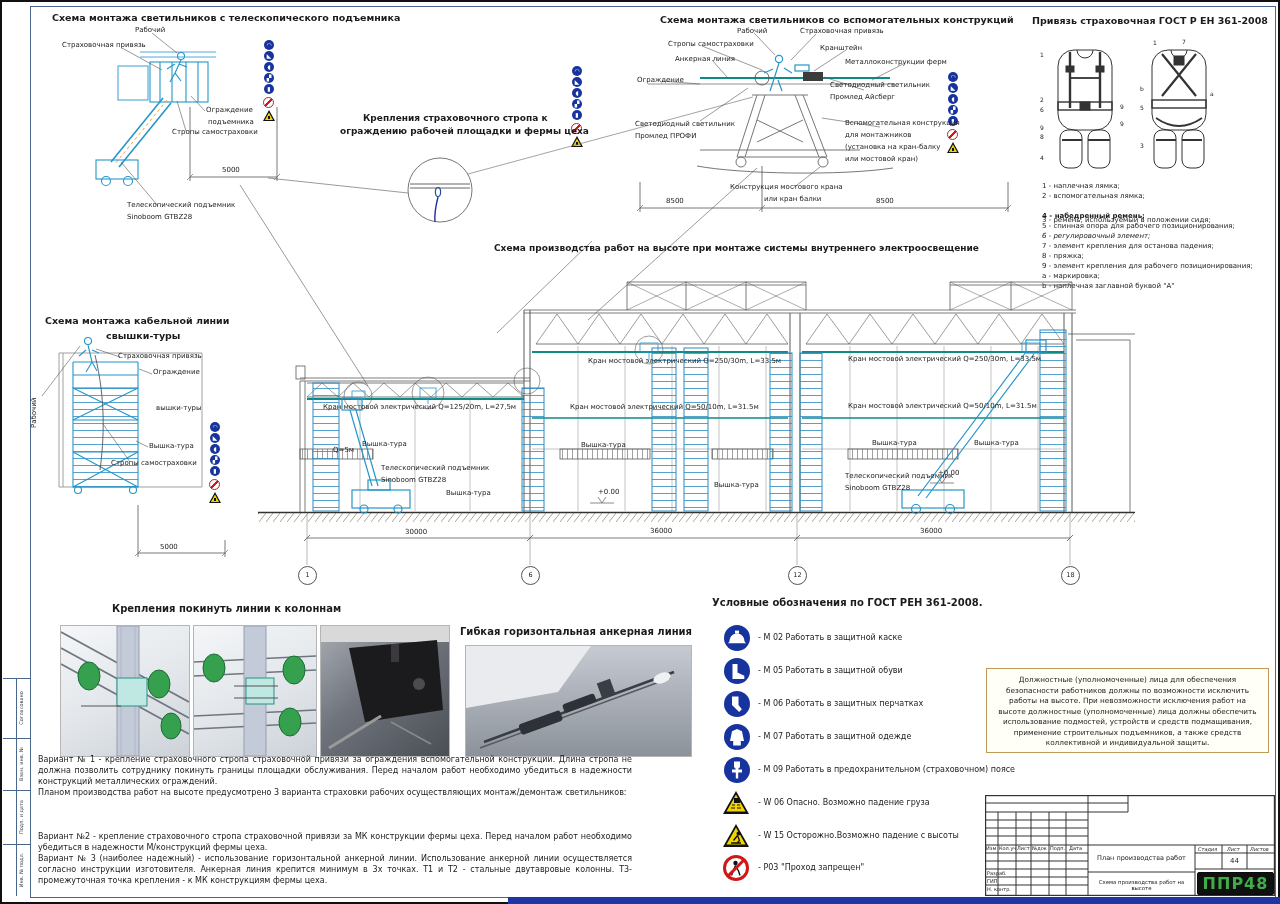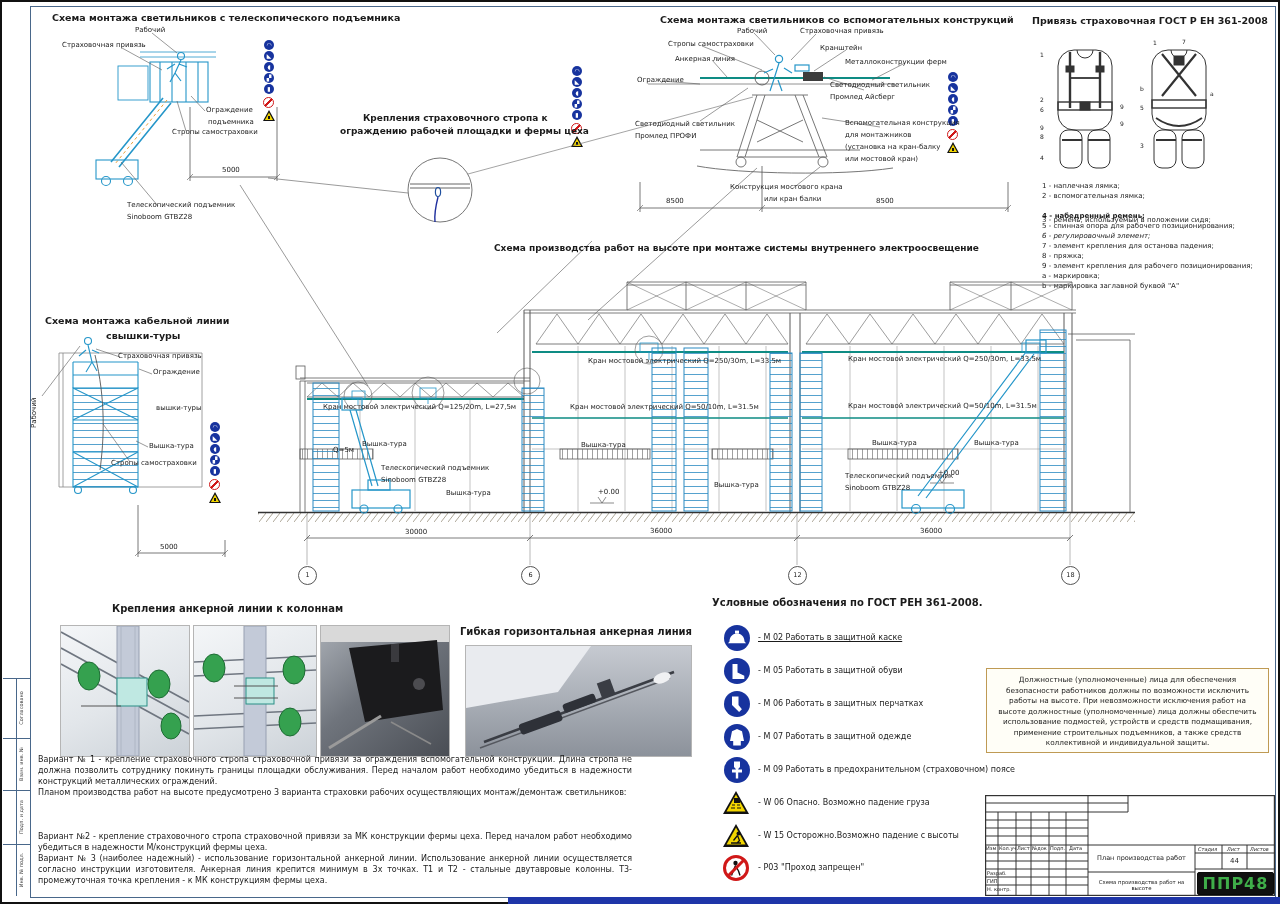--- a/index.html
+++ b/index.html
@@ -299,21 +299,21 @@
   <div class="t tt" style="left:45px;top:316px;">Схема монтажа кабельной линии</div>
   <div class="t tt" style="left:106px;top:331px;">свышки-туры</div>
   <div class="t" style="left:118px;top:353px;">Страховочная привязь</div>
   <div class="t" style="left:153px;top:369px;">Ограждение</div>
   <div class="t" style="left:156px;top:381px;margin-top:24px;">вышки-туры</div>
   <div class="t" style="left:149px;top:443px;">Вышка-тура</div>
   <div class="t" style="left:111px;top:460px;">Стропы самостраховки</div>
   <div class="t" style="left:31px;top:428px;transform:rotate(-90deg);transform-origin:0 0;">Рабочий</div>
   <div class="t" style="left:160px;top:544px;">5000</div>
 
-  <div class="t tt" style="left:112px;top:604px;font-size:10px;">Крепления анкерной линии к колоннам</div>
+  <div class="t tt" style="left:112px;top:604px;font-size:10px;">Крепления покинуть линии к колоннам</div>
   <div class="t tt" style="left:460px;top:627px;font-size:10px;">Гибкая горизонтальная анкерная линия</div>
   <div class="t tt" style="left:712px;top:598px;font-size:10px;">Условные обозначения по ГОСТ РЕН 361-2008.</div>
 </div>
 
 <div>
   <span class="ms" style="left:264px;top:40px;">◠</span>
   <span class="ms" style="left:264px;top:51px;">◣</span>
   <span class="ms" style="left:264px;top:62px;">◖</span>
   <span class="ms" style="left:264px;top:73px;">▞</span>
   <span class="ms" style="left:264px;top:84px;">▮</span>
@@ -410,21 +410,21 @@
 <div class="t" style="left:1042px;top:183px;">1 - наплечная лямка;</div>
 <div class="t" style="left:1042px;top:193px;">2 - вспомогательная лямка;</div>
 <div class="t" style="left:1042px;top:217px;">3 - ремень, используемый в положении сидя;</div>
 <div class="t" style="left:1042px;top:213px;font-weight:bold;">4 - набедренный ремень;</div>
 <div class="t" style="left:1042px;top:223px;">5 - спинная опора для рабочего позиционирования;</div>
 <div class="t" style="left:1042px;top:233px;font-style:italic;">6 - регулировочный элемент;</div>
 <div class="t" style="left:1042px;top:243px;">7 - элемент крепления для останова падения;</div>
 <div class="t" style="left:1042px;top:253px;">8 - пряжка;</div>
 <div class="t" style="left:1042px;top:263px;">9 - элемент крепления для рабочего позиционирования;</div>
 <div class="t" style="left:1042px;top:273px;">a - маркировка;</div>
-<div class="t" style="left:1042px;top:283px;">b - маркировка заглавной буквой "А"</div>
+<div class="t" style="left:1042px;top:283px;">b - наплечная заглавной буквой "А"</div>
 
 <div class="photo ph-light" style="left:60px;top:625px;width:128px;height:130px;">
   <svg width="128" height="130" viewBox="0 0 128 130">
     <path d="M0 22L128 92 M0 38L128 108 M0 6L128 76" stroke="#6f7680" stroke-width="1.6"></path>
     <rect x="56" y="0" width="22" height="130" fill="#c3cad8" stroke="#97a0b2"></rect>
     <path d="M60 0V130 M74 0V130" stroke="#aeb6c4" stroke-width="1"></path>
     <rect x="56" y="52" width="30" height="28" fill="#bfe8e2" stroke="#2a8f86"></rect>
     <ellipse cx="28" cy="50" rx="11" ry="14" fill="#35a14f" stroke="#1e6b34"></ellipse>
     <ellipse cx="98" cy="58" rx="11" ry="14" fill="#35a14f" stroke="#1e6b34"></ellipse>
     <ellipse cx="110" cy="100" rx="10" ry="13" fill="#35a14f" stroke="#1e6b34"></ellipse>
@@ -466,21 +466,21 @@
   </svg>
 </div>
 
 <div>
   <div class="lic" style="left:724px;top:625px;">
     <svg viewBox="0 0 26 26">
         <path d="M5.5 16.5c0-5 3.4-8 7.5-8s7.5 3 7.5 8l1.6 1.8H4z" fill="#fff"></path>
         <rect x="11" y="5.6" width="4" height="3" fill="#fff"></rect>
       </svg>
   </div>
-  <div class="t t8" style="left:758px;top:634px;text-decoration:underline;">- М 02 Работать в защитной каске</div>
+  <div class="t t8" style="left:758px;top:634px;">- М 02 Работать в защитной каске</div>
 
   <div class="lic" style="left:724px;top:658px;">
     <svg viewBox="0 0 26 26">
         <path d="M8.5 6h5v8.5l6.8 3.3V21H8.5z" fill="#fff"></path>
       </svg>
   </div>
   <div class="t t8" style="left:758px;top:667px;">- М 05 Работать в защитной обуви</div>
 
   <div class="lic" style="left:724px;top:691px;">
     <svg viewBox="0 0 26 26">

